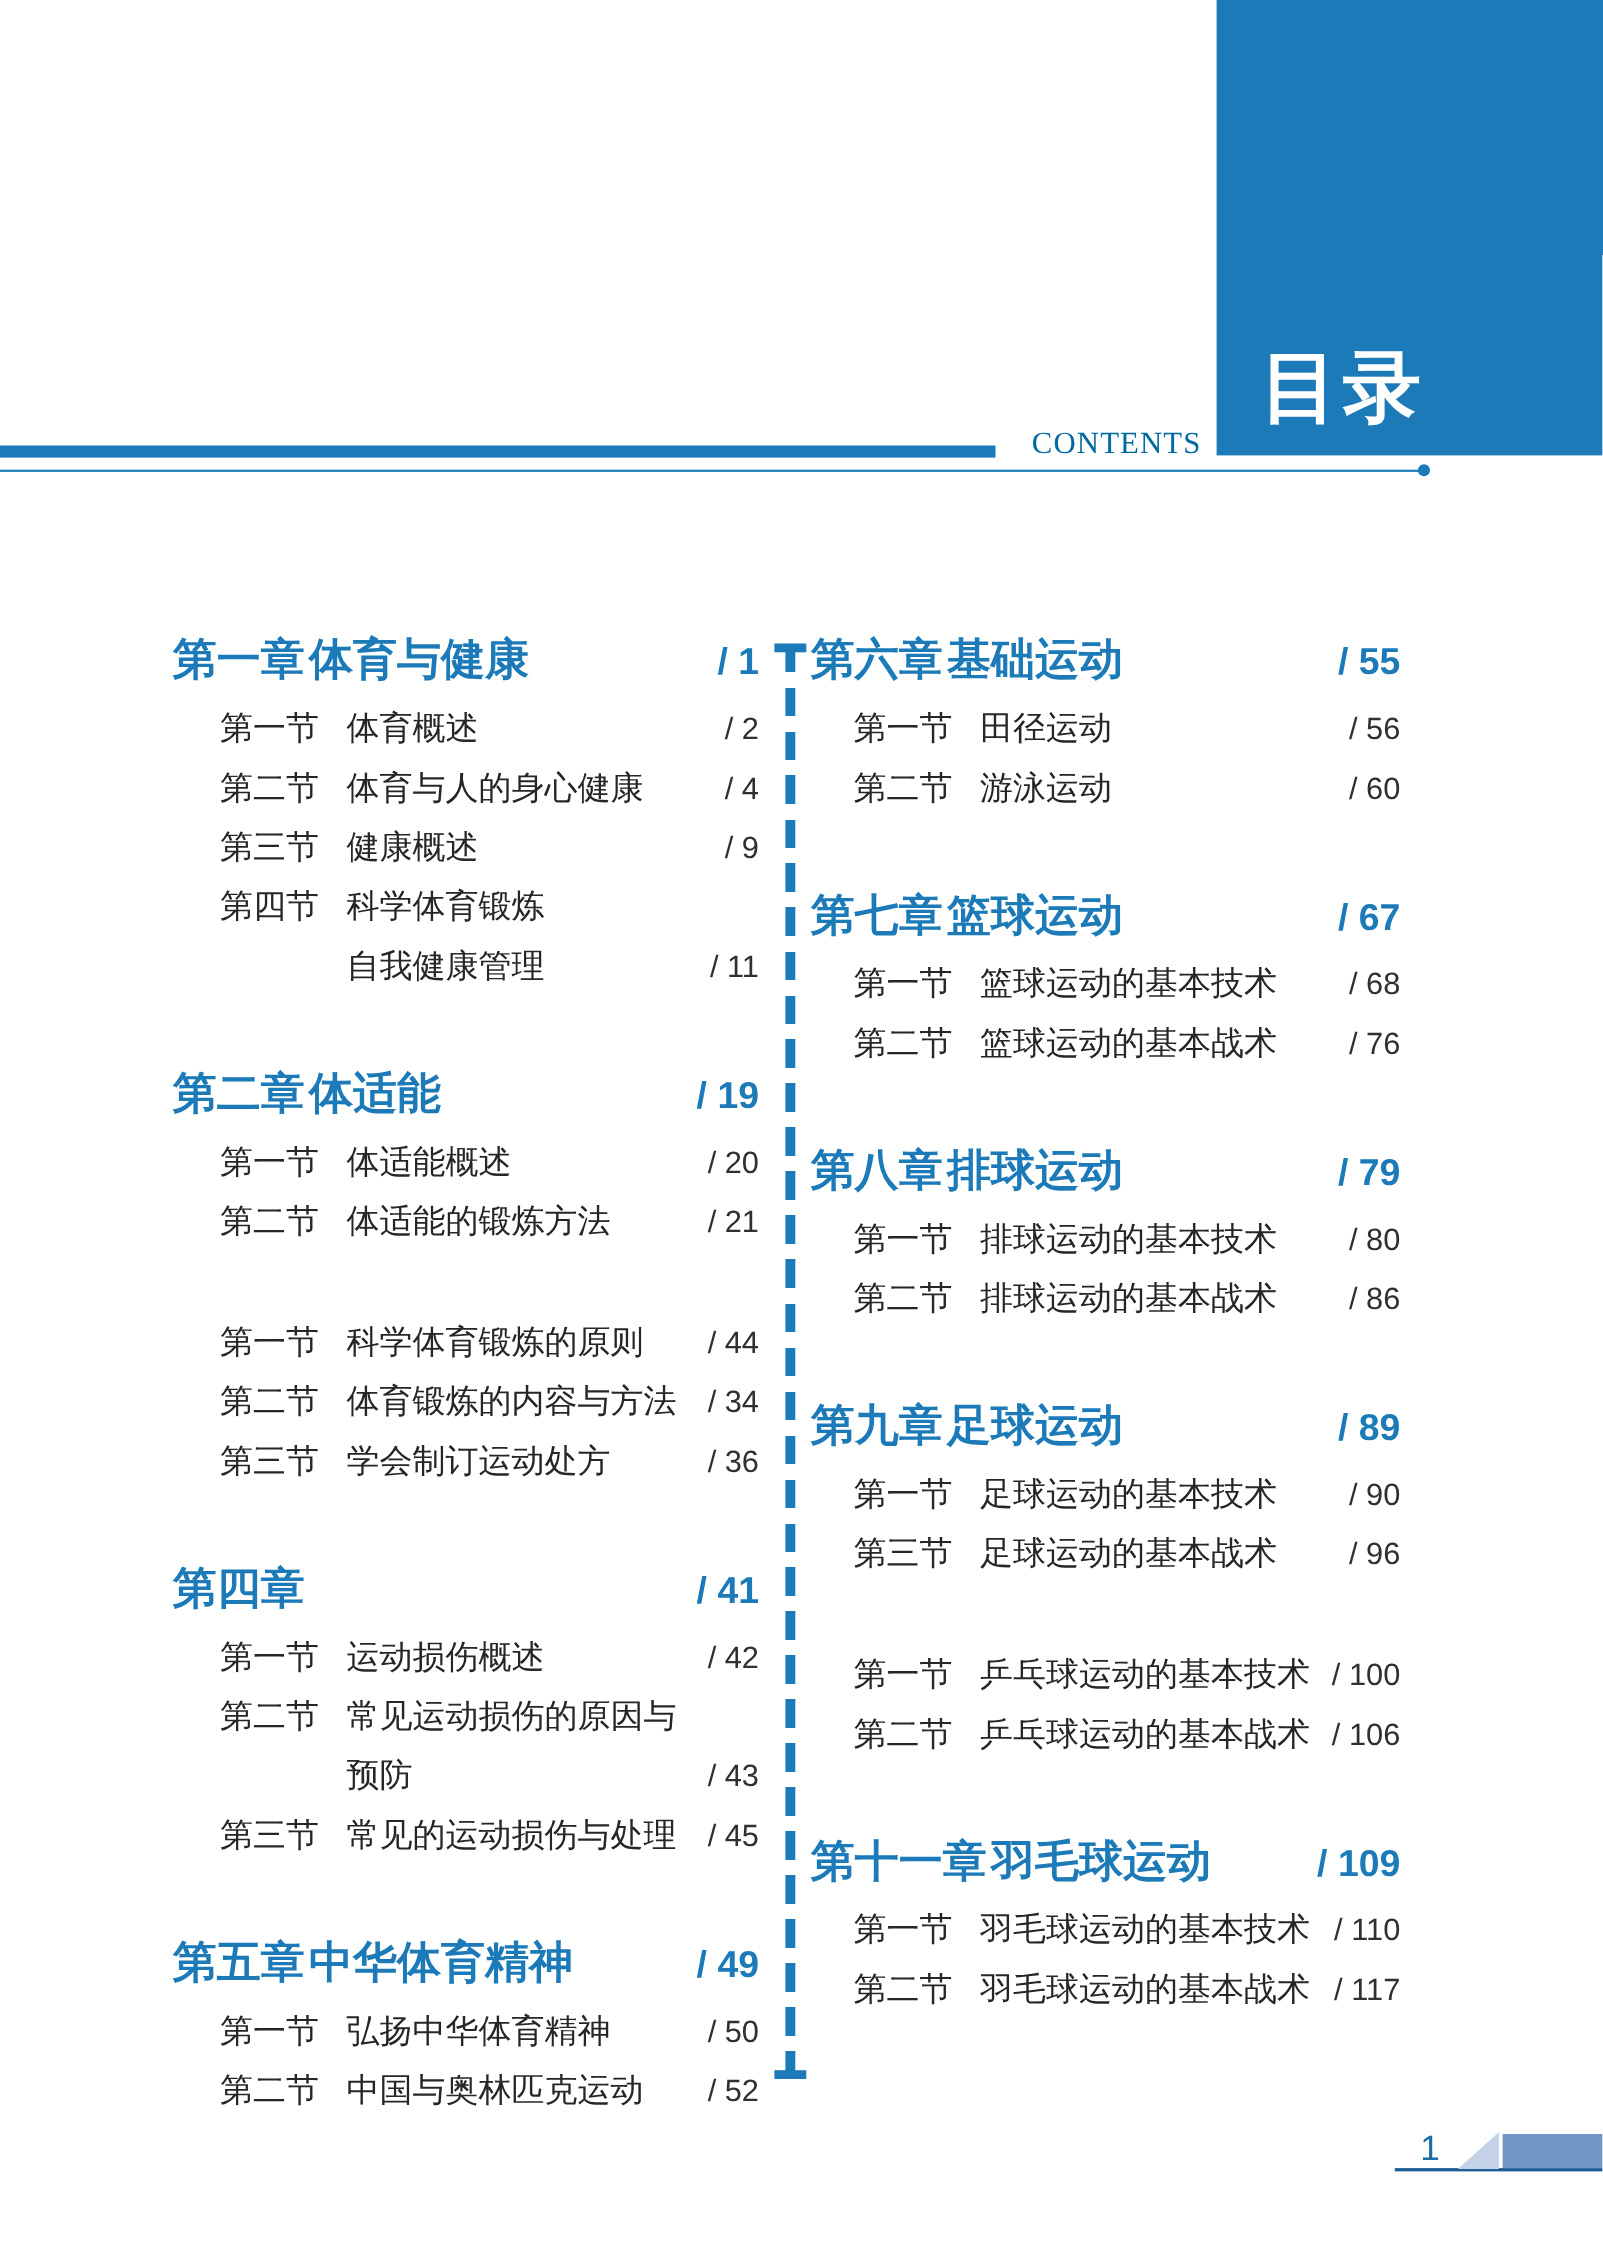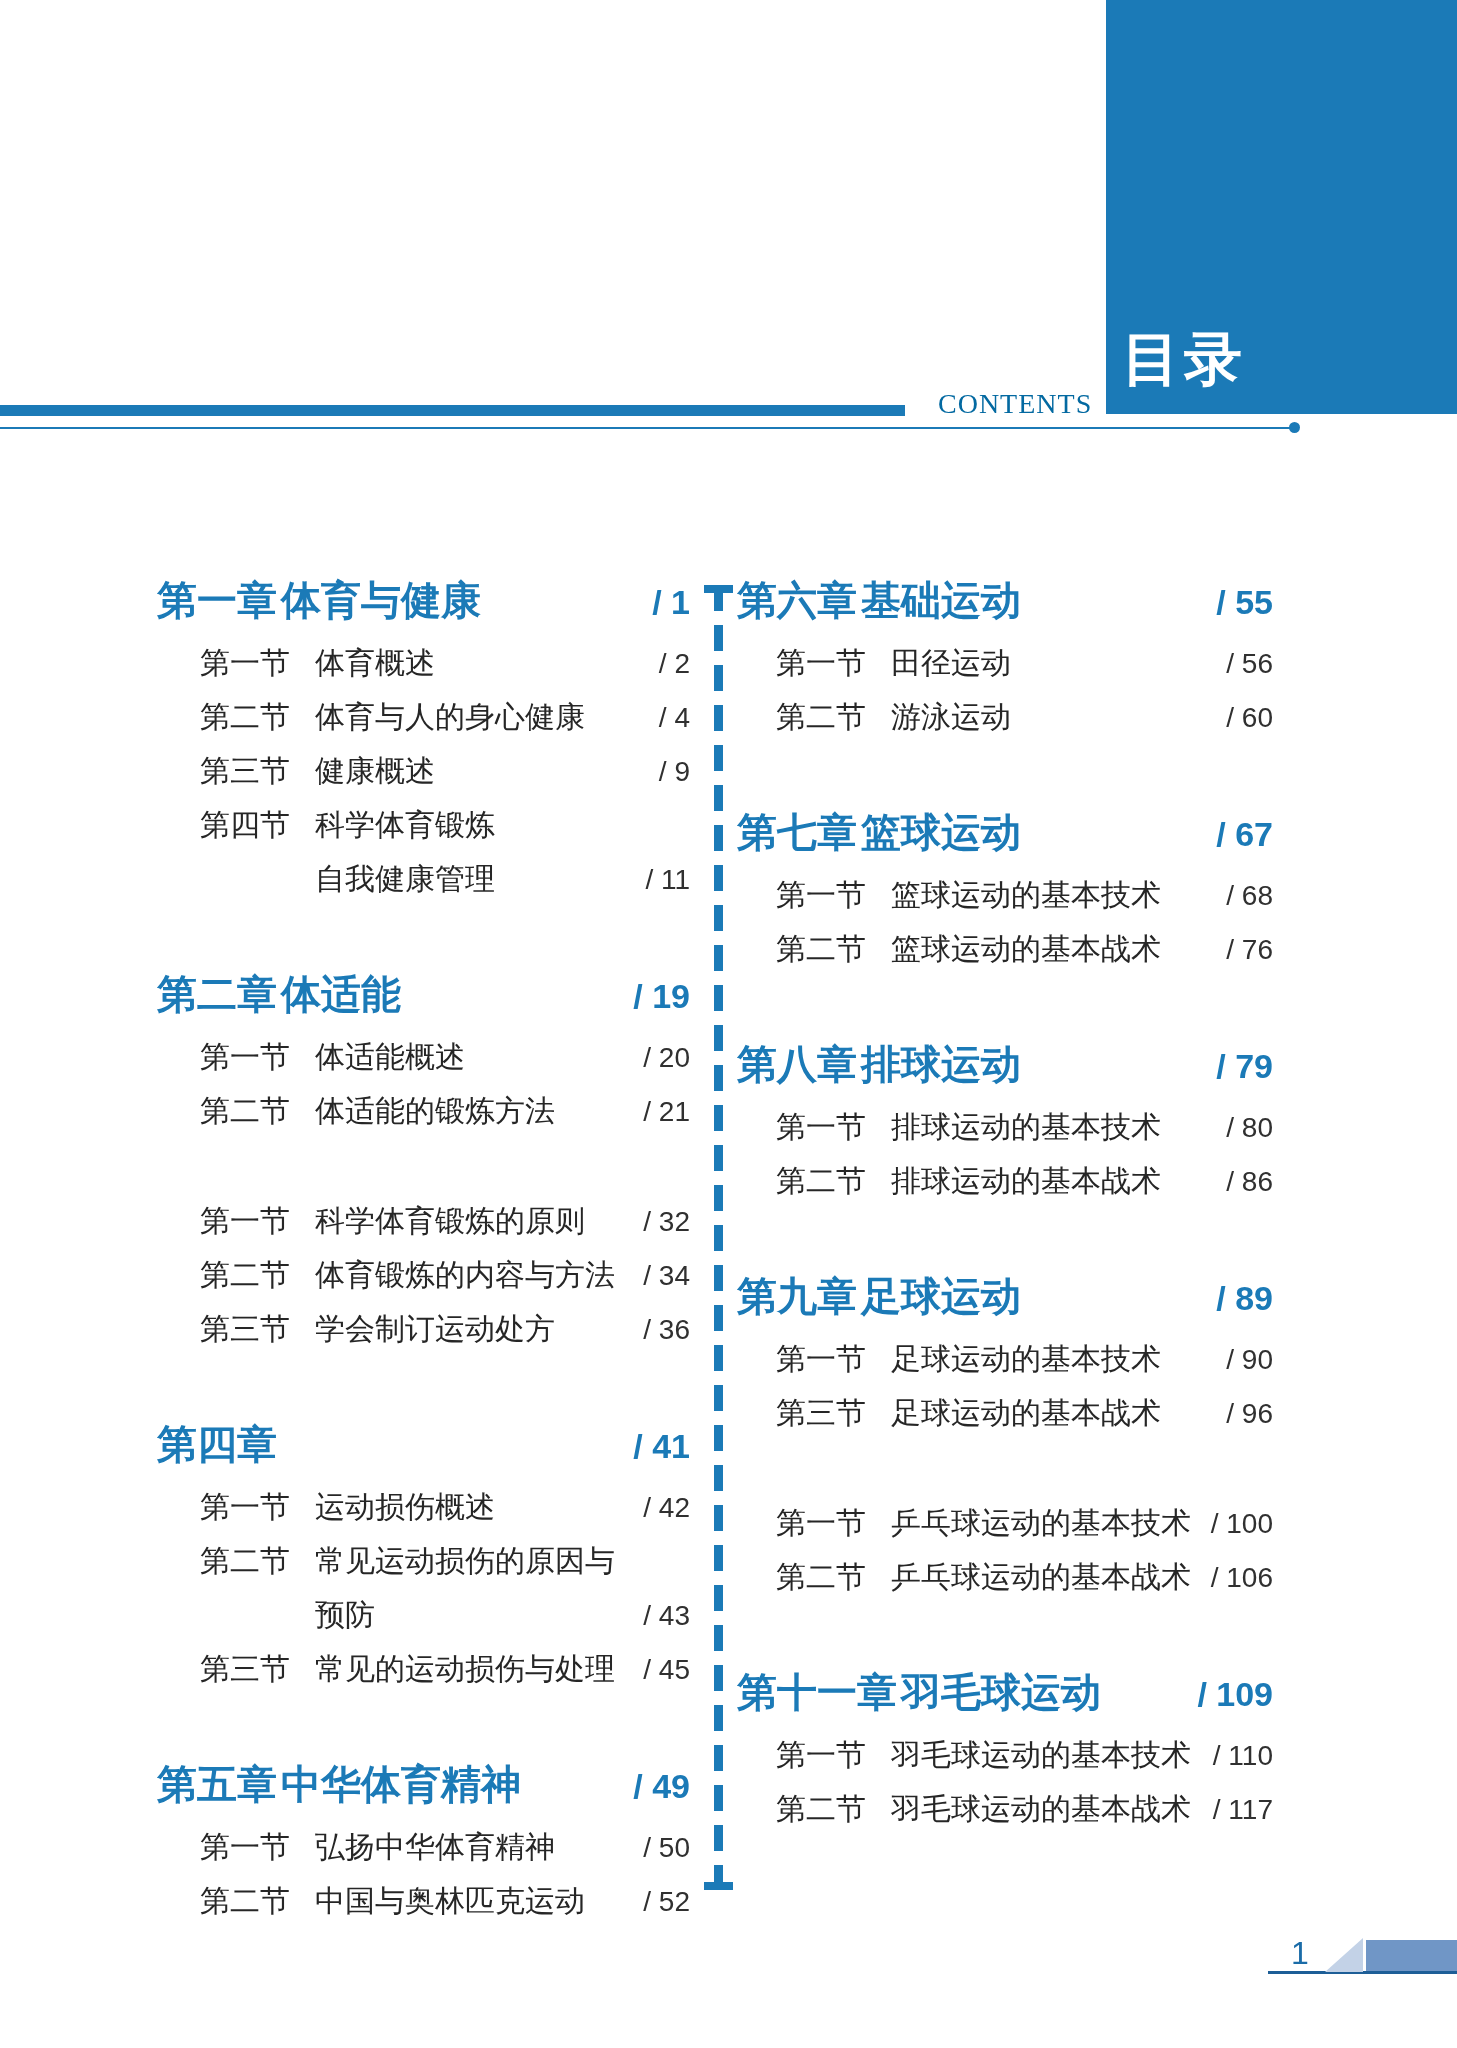--- a/index.html
+++ b/index.html
@@ -3,22 +3,22 @@
 <meta charset="utf-8">
 <style>
   :root{ --accent:#1b7ab7; --text:#262626; }
   html,body{margin:0;padding:0;background:#ffffff;}
   body{font-family:"Liberation Sans", sans-serif;}
   .page{position:relative;width:1457px;height:2048px;background:#ffffff;overflow:hidden;margin:0 auto;}
 
   
   .blue-box{position:absolute;left:1106px;top:0;width:351px;height:414px;background:var(--accent);
             display:flex;align-items:flex-end;}
-  .mulu{color:#ffffff;font-size:58px;font-weight:bold;letter-spacing:4px;line-height:1;
-        padding:0 0 26px 16px;}
+  .mulu{color:#ffffff;font-size:71px;font-weight:bold;letter-spacing:4px;line-height:1;
+        padding:0 0 26px 16px;margin-left:24px;}
   .contents{position:absolute;left:938px;top:390px;font-family:"Liberation Serif", serif;
             font-size:28px;line-height:28px;letter-spacing:1px;color:#0369a1;}
   .thick-bar{position:absolute;left:0;top:405px;width:905px;height:11px;background:var(--accent);}
   .thin-rule{position:absolute;left:0;top:427px;width:1292px;height:2px;background:var(--accent);}
   .rule-dot{position:absolute;left:1289px;top:422px;width:11px;height:11px;border-radius:50%;background:var(--accent);}
 
   
   .divider{position:absolute;left:714px;top:585px;width:9px;height:1305px;
            background:repeating-linear-gradient(to bottom, var(--accent) 0 26px, transparent 26px 40px);}
   .divider-cap{position:absolute;left:704px;width:29px;height:8px;background:var(--accent);}
@@ -111,21 +111,21 @@
         <div class="sec-row">
           <span class="sec-label">第二节</span>
           <span class="sec-title">体适能的锻炼方法</span>
           <span class="sec-page">/ 21</span>
         </div>
       </div>
       <div class="toc-block">
         <div class="sec-row">
           <span class="sec-label">第一节</span>
           <span class="sec-title">科学体育锻炼的原则</span>
-          <span class="sec-page">/ 32</span>
+          <span class="sec-page">/ 44</span>
         </div>
         <div class="sec-row">
           <span class="sec-label">第二节</span>
           <span class="sec-title">体育锻炼的内容与方法</span>
           <span class="sec-page">/ 34</span>
         </div>
         <div class="sec-row">
           <span class="sec-label">第三节</span>
           <span class="sec-title">学会制订运动处方</span>
           <span class="sec-page">/ 36</span>

